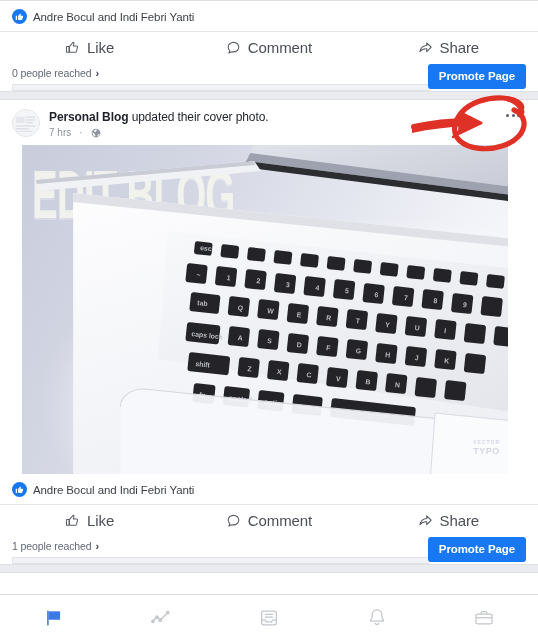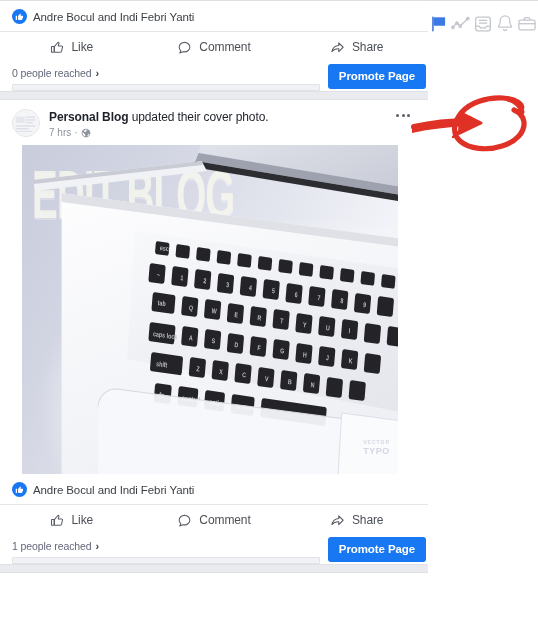--- a/index.html
+++ b/index.html
@@ -6,21 +6,21 @@
   html, body {
     width: 538px; height: 640px;
     background: #ffffff;
     font-family: "Liberation Sans", sans-serif;
     overflow: hidden;
   }
   .app {
     position: relative;
     width: 538px; height: 640px;
     background: #ffffff;
-    display: flex; flex-direction: row;
+    display: flex; flex-direction: column;
   }
 
   
   .feed { flex: 1 1 auto; position: relative; overflow: hidden; }
 
   .post { background: #fff; }
 
   
   .top-rule { height: 1px; background: #dddfe2; width: 100%; }
 
@@ -49,37 +49,37 @@
     height: 31px;
   }
   .action {
     flex: 1 1 33.33%;
     display: flex; align-items: center; justify-content: center;
     gap: 7px;
     cursor: pointer;
   }
   .action svg { width: 15px; height: 15px; display: block; }
   .action-label {
-    font-size: 12px; color: #4b4f56; letter-spacing: -0.1px;
+    font-size: 15px; color: #4b4f56; letter-spacing: -0.1px;
   }
 
   
   .reachwrap { padding: 5px 12px 0 12px; position: relative; }
   .reach-row {
     display: flex; align-items: center; justify-content: space-between;
   }
   .reach-left { display: flex; align-items: baseline; gap: 4px; }
   .reach-text {
     font-size: 10.5px; color: #63687a; letter-spacing: -0.1px;
   }
   .reach-chevron {
     font-size: 11px; color: #3d4251; font-weight: bold; line-height: 1;
   }
   .promote-btn {
-    position: absolute; right: 2px; top: 2px;
+    position: absolute; right: 12px; top: 2px;
     background: #1877f2;
     color: #fff;
     font-size: 11.5px; font-weight: bold;
     letter-spacing: -0.1px;
     padding: 6px 11px 7px 11px;
     border: none; border-radius: 3px;
     cursor: pointer;
     font-family: "Liberation Sans", sans-serif;
   }
   .reach-bar {
@@ -113,21 +113,21 @@
     position: relative;
   }
   .avatar .av-lines { position: absolute; inset: 0; }
   .hdr-text { margin-left: 9px; padding-top: 1px; }
   .hdr-title {
     font-size: 12px; color: #1d2129; letter-spacing: -0.1px;
     line-height: 15px;
   }
   .hdr-title b { font-weight: bold; }
   .hdr-sub {
-    display: flex; align-items: center; gap: 3px;
+    display: flex; align-items: center; gap: 8px;
     margin-top: 2px;
   }
   .hdr-time { font-size: 10px; color: #8d949e; }
   .hdr-dot { font-size: 10px; color: #8d949e; }
   .globe-icon { width: 10px; height: 10px; display: block; }
 
   .menu-dots {
     position: absolute; right: 18px; top: 14px;
     display: flex; gap: 2.5px; align-items: center;
     cursor: pointer;

